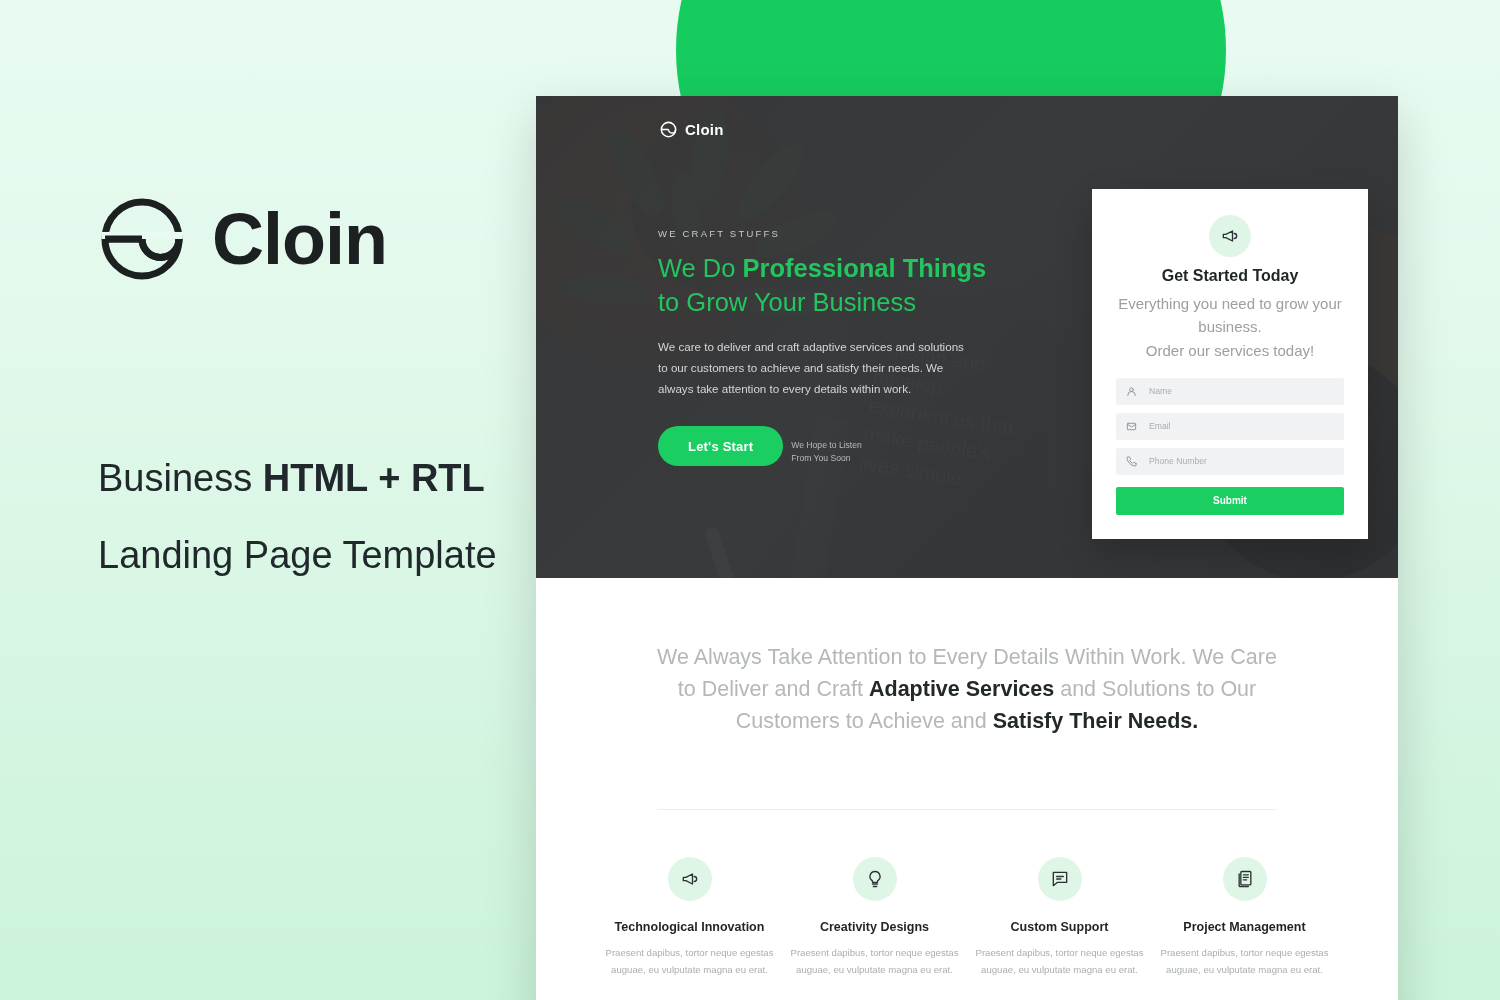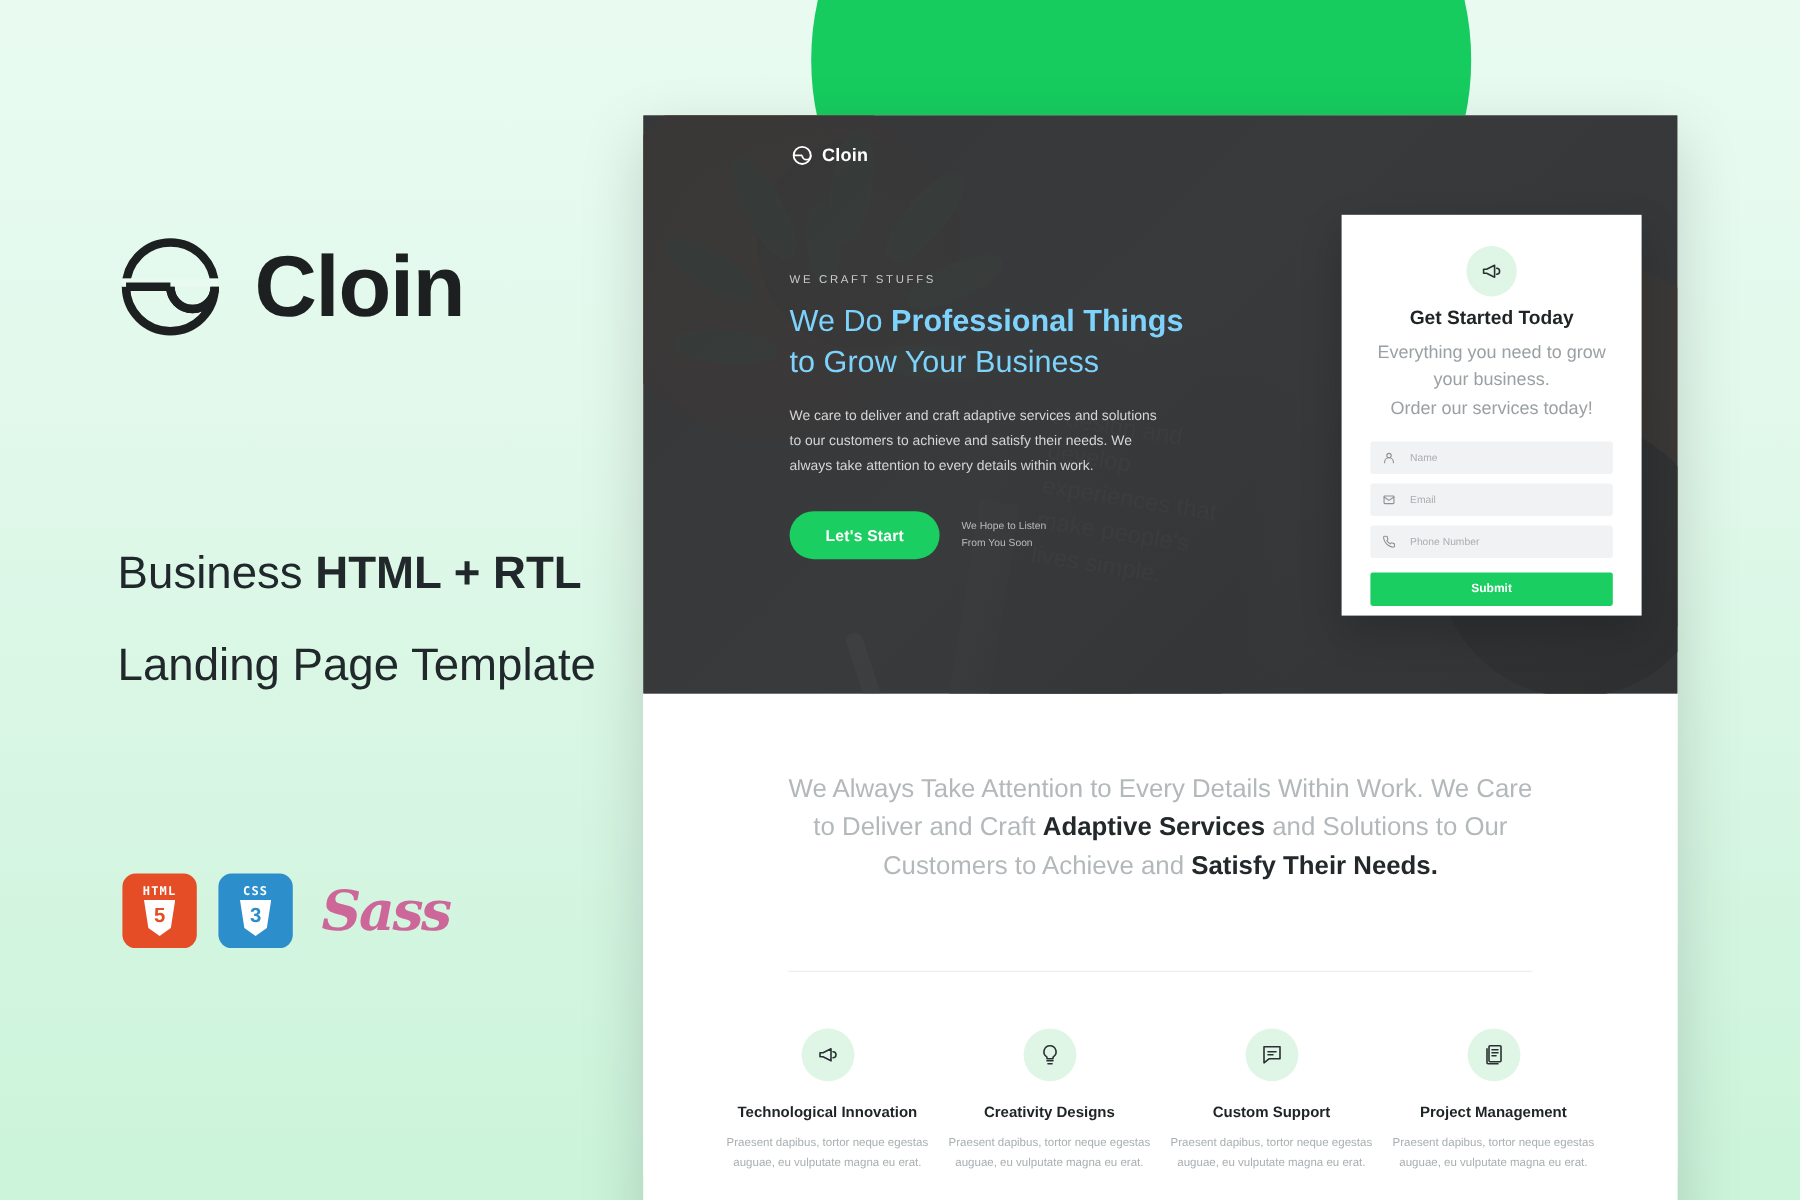--- a/index.html
+++ b/index.html
@@ -74,31 +74,31 @@
   .coffee-cup{ position:absolute; right:-30px; top:255px; width:230px; height:230px; border-radius:50%;
                background:radial-gradient(circle at 45% 40%,#2f2a25 0%,#1d1a17 75%); }
   .hero-overlay{ position:absolute; inset:0; background:linear-gradient(135deg,rgba(52,54,56,.88) 0%,rgba(56,58,60,.9) 45%,rgba(48,50,52,.86) 100%); }
 
   .hero-logo{ position:absolute; left:124px; top:25px; display:flex; align-items:center; gap:8px; z-index:5; }
   .hero-logo-mark{ width:17px; height:17px; position:relative; }
   .hero-logo-text{ color:#fff; font-size:15px; font-weight:bold; letter-spacing:.2px; }
 
   .hero-copy{ position:absolute; left:122px; top:132px; width:345px; z-index:5; }
   .eyebrow{ font-size:9.5px; letter-spacing:2.2px; color:#c8cacb; font-weight:normal; margin-bottom:13px; }
-  .h1{ font-size:25.5px; line-height:1.33; color:#7dd3fc; font-weight:300; }
+  .h1{ font-size:25.5px; line-height:1.33; color:#22c55e; font-weight:300; }
   .h1 b{ font-weight:bold; }
   .hero-p{ margin-top:16px; font-size:11.6px; line-height:1.82; color:#d4d6d7; width:315px; }
-  .cta-row{ margin-top:27px; display:flex; align-items:center; gap:18px; }
+  .cta-row{ margin-top:27px; display:flex; align-items:flex-end; gap:8px; }
   .btn-start{ background:#1bce61; color:#fff; font-size:13px; font-weight:bold; border:none;
               border-radius:22px; padding:0 30px; height:40px; cursor:pointer; letter-spacing:.2px; }
   .cta-note{ font-size:8.6px; line-height:1.6; color:#b9bbbc; }
 
   
-  .form-card{ position:absolute; right:30px; top:83px; width:250px; background:#fff;
-              box-shadow:0 14px 34px rgba(0,0,0,.2); padding:26px 24px 8px; z-index:6; }
+  .form-card{ position:absolute; right:30px; top:93px; width:276px; background:#fff;
+              box-shadow:0 14px 34px rgba(0,0,0,.2); padding:26px 24px 24px; z-index:6; }
   .form-icon{ width:42px; height:42px; border-radius:50%; background:#dff6e7; margin:0 auto 10px;
               display:flex; align-items:center; justify-content:center; }
   .form-title{ text-align:center; font-size:16px; font-weight:bold; color:#1f2426; margin-bottom:7px; }
   .form-sub{ text-align:center; font-size:15px; line-height:1.55; color:#9aa0a3; margin-bottom:16px; }
   .field{ display:flex; align-items:center; gap:12px; background:#f1f2f3; height:27px; padding:0 10px;
           margin-bottom:8px; border-radius:2px; }
   .field .ph{ font-size:8.6px; color:#a9aeb1; }
   .btn-submit{ width:100%; height:28px; background:#1bce61; border:none; color:#fff; font-size:10px;
                font-weight:bold; border-radius:2px; cursor:pointer; margin-top:4px; }
 
@@ -136,35 +136,20 @@
     <span class="brand-name">Cloin</span>
   </div>
 
   <div class="tagline">
     <div class="l1">
       <span>Business </span><b>HTML + RTL</b>
     </div>
     <div class="l2">Landing Page Template</div>
   </div>
 
-  <div class="badges">
-    <div class="badge html">
-      <span class="btxt">HTML</span>
-      <span class="shield">
-        <span>5</span>
-      </span>
-    </div>
-    <div class="badge css">
-      <span class="btxt">CSS</span>
-      <span class="shield">
-        <span>3</span>
-      </span>
-    </div>
-    <div class="sass">Sass</div>
-  </div>
 </div>
 
 <div class="site-card">
 
   <div class="hero">
     <div class="hero-photo">
       <div class="plant-pot"></div>
       <div class="plant-soil"></div>
       <div class="leaf" style="left:150px;top:10px;width:34px;height:96px;transform:rotate(8deg);"></div>
       <div class="leaf" style="left:106px;top:24px;width:32px;height:94px;transform:rotate(-28deg);"></div>

